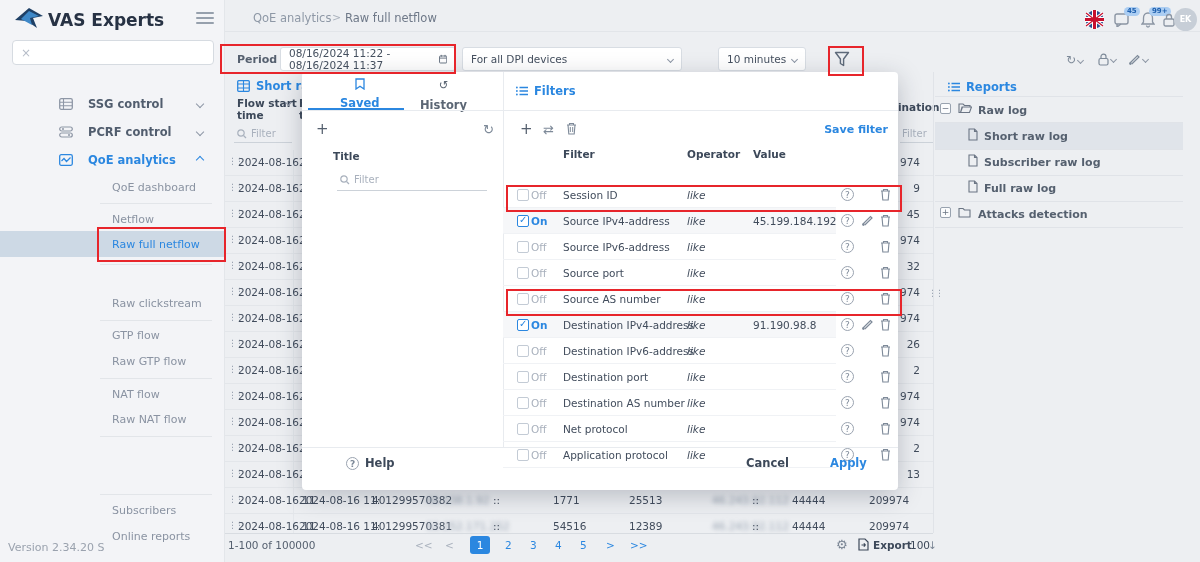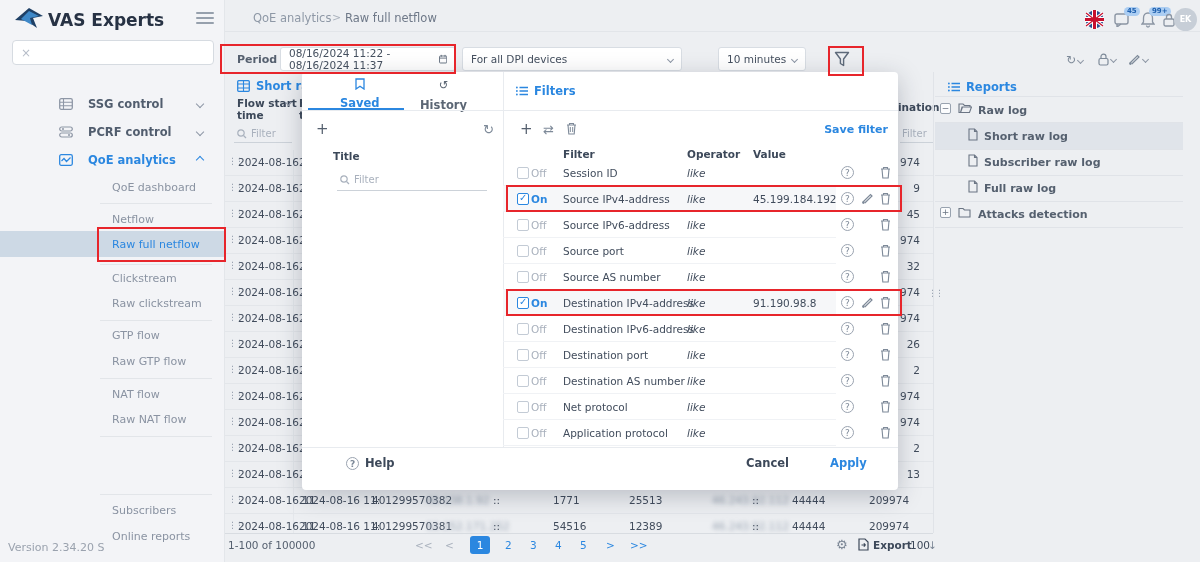--- a/index.html
+++ b/index.html
@@ -79,21 +79,21 @@
   .dlg{position:absolute;}
   .dlg-vline{left:201px;top:0;width:1px;height:375px;background:#e8ebef;}
   .tab{position:absolute;top:6px;font-size:11.5px;font-weight:bold;cursor:pointer;display:flex;gap:6px;align-items:center;flex-direction:column;}
   .tab.on{color:#2b87e0;}
   .tab.off{color:#5b6674;}
   .tab-underline{left:6px;top:36px;width:96px;height:2px;background:#2b87e0;}
   .tabs-bottom{left:0;top:38px;width:201px;height:1px;background:#e8ebef;}
   .dlg-plus{font-size:15px;color:#55606f;cursor:pointer;}
   .dlg-icon{color:#7e8a99;cursor:pointer;font-size:13px;}
   .fhdr{position:absolute;font-size:10.5px;font-weight:bold;color:#3c4859;}
-  .f-row{position:absolute;left:201px;width:333px;height:26px;border-bottom:1px solid #f0f2f5;font-size:10.5px;}
+  .f-row{position:absolute;left:201px;width:333px;height:26px;border-bottom:1px solid #f0f2f5;font-size:10.5px;margin-top:22px;}
   .f-row.on-row{background:#f6f7f9;}
   .f-row span{position:absolute;top:7px;}
   .cb{position:absolute;left:14px;top:6px;width:12px;height:12px;border:1.4px solid #c3cbd5;border-radius:2px;background:#fff;cursor:pointer;}
   .cb.checked{border-color:#2b87e0;}
   .cb.checked::after{content:"✓";position:absolute;left:1px;top:-2px;color:#2b87e0;font-size:10px;font-weight:bold;}
   .fstate{left:28px;color:#a9b1bd;}
   .on-row .fstate{color:#2b87e0;font-weight:bold;}
   .fname{left:60px;color:#414c5c;}
   .fop{left:184px;color:#414c5c;font-style:italic;}
   .fval{left:250px;color:#414c5c;}
@@ -190,23 +190,20 @@
       <span>QoE dashboard</span>
     </div>
   <div class="subdiv" style="top:203px"></div>
   <div class="subitem" style="top:206px">
       <span>Netflow</span>
     </div>
   <div class="subitem sel" style="top:231px">
       <span>Raw full netflow</span>
     </div>
   <div class="subdiv" style="top:264px"></div>
-  <div class="subitem" style="top:265px">
-      <span>Clickstream</span>
-    </div>
   <div class="subitem" style="top:290px">
       <span>Raw clickstream</span>
     </div>
   <div class="subdiv" style="top:320px"></div>
   <div class="subitem" style="top:322px">
       <span>GTP flow</span>
     </div>
   <div class="subitem" style="top:348px">
       <span>Raw GTP flow</span>
     </div>

